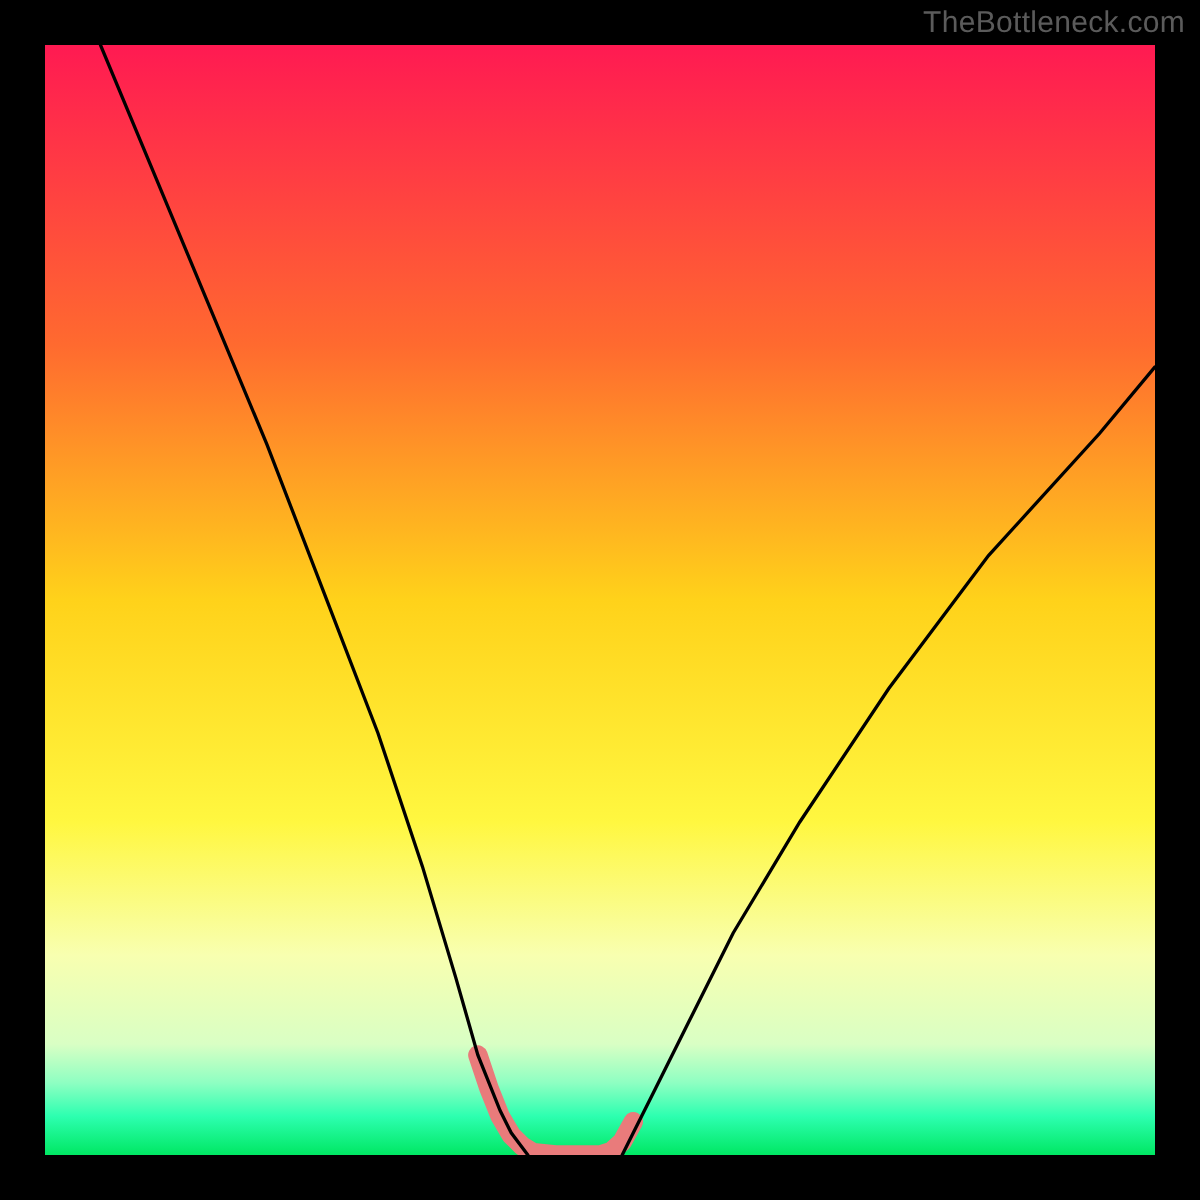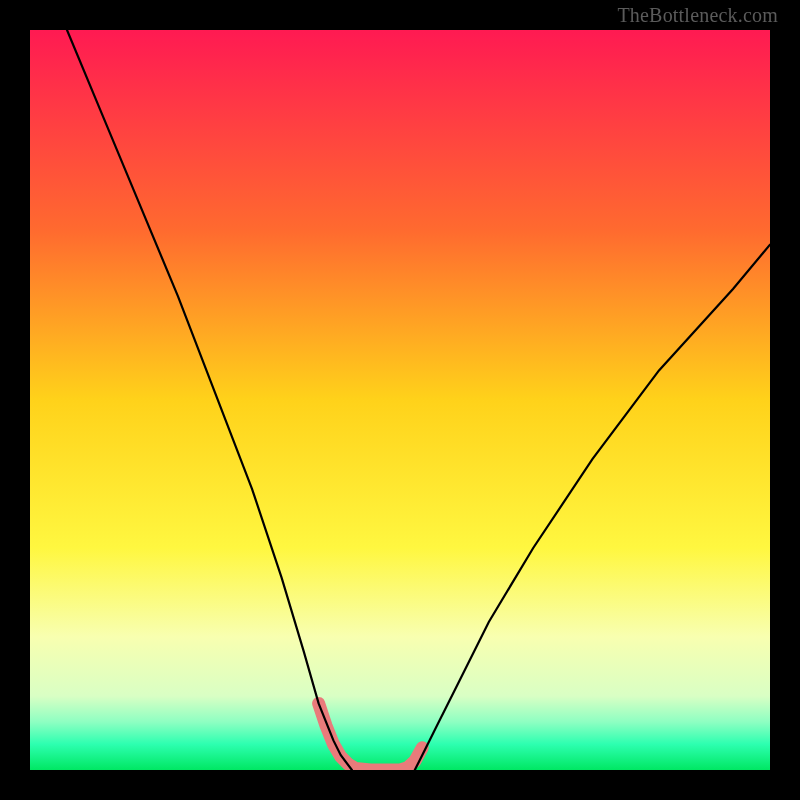--- a/index.html
+++ b/index.html
@@ -30,27 +30,26 @@
   }
   .curve-svg {
     position: absolute;
     inset: 0;
     width: 100%;
     height: 100%;
   }
   .attribution {
     position: absolute;
     top: 4px;
-    right: 22px;
+    right: 10px;
     color: #5b5b5b;
     font-size: 20px;
     font-weight: 400;
     letter-spacing: 0.2px;
     user-select: none;
-    font-family: Liberation Serif, serif;
   }
 </style>
 </head>
 <body>
 
 <div class="frame">
 
   <div class="plot-area">
     <svg class="gradient" viewBox="0 0 100 100" preserveAspectRatio="none">
       <defs>

